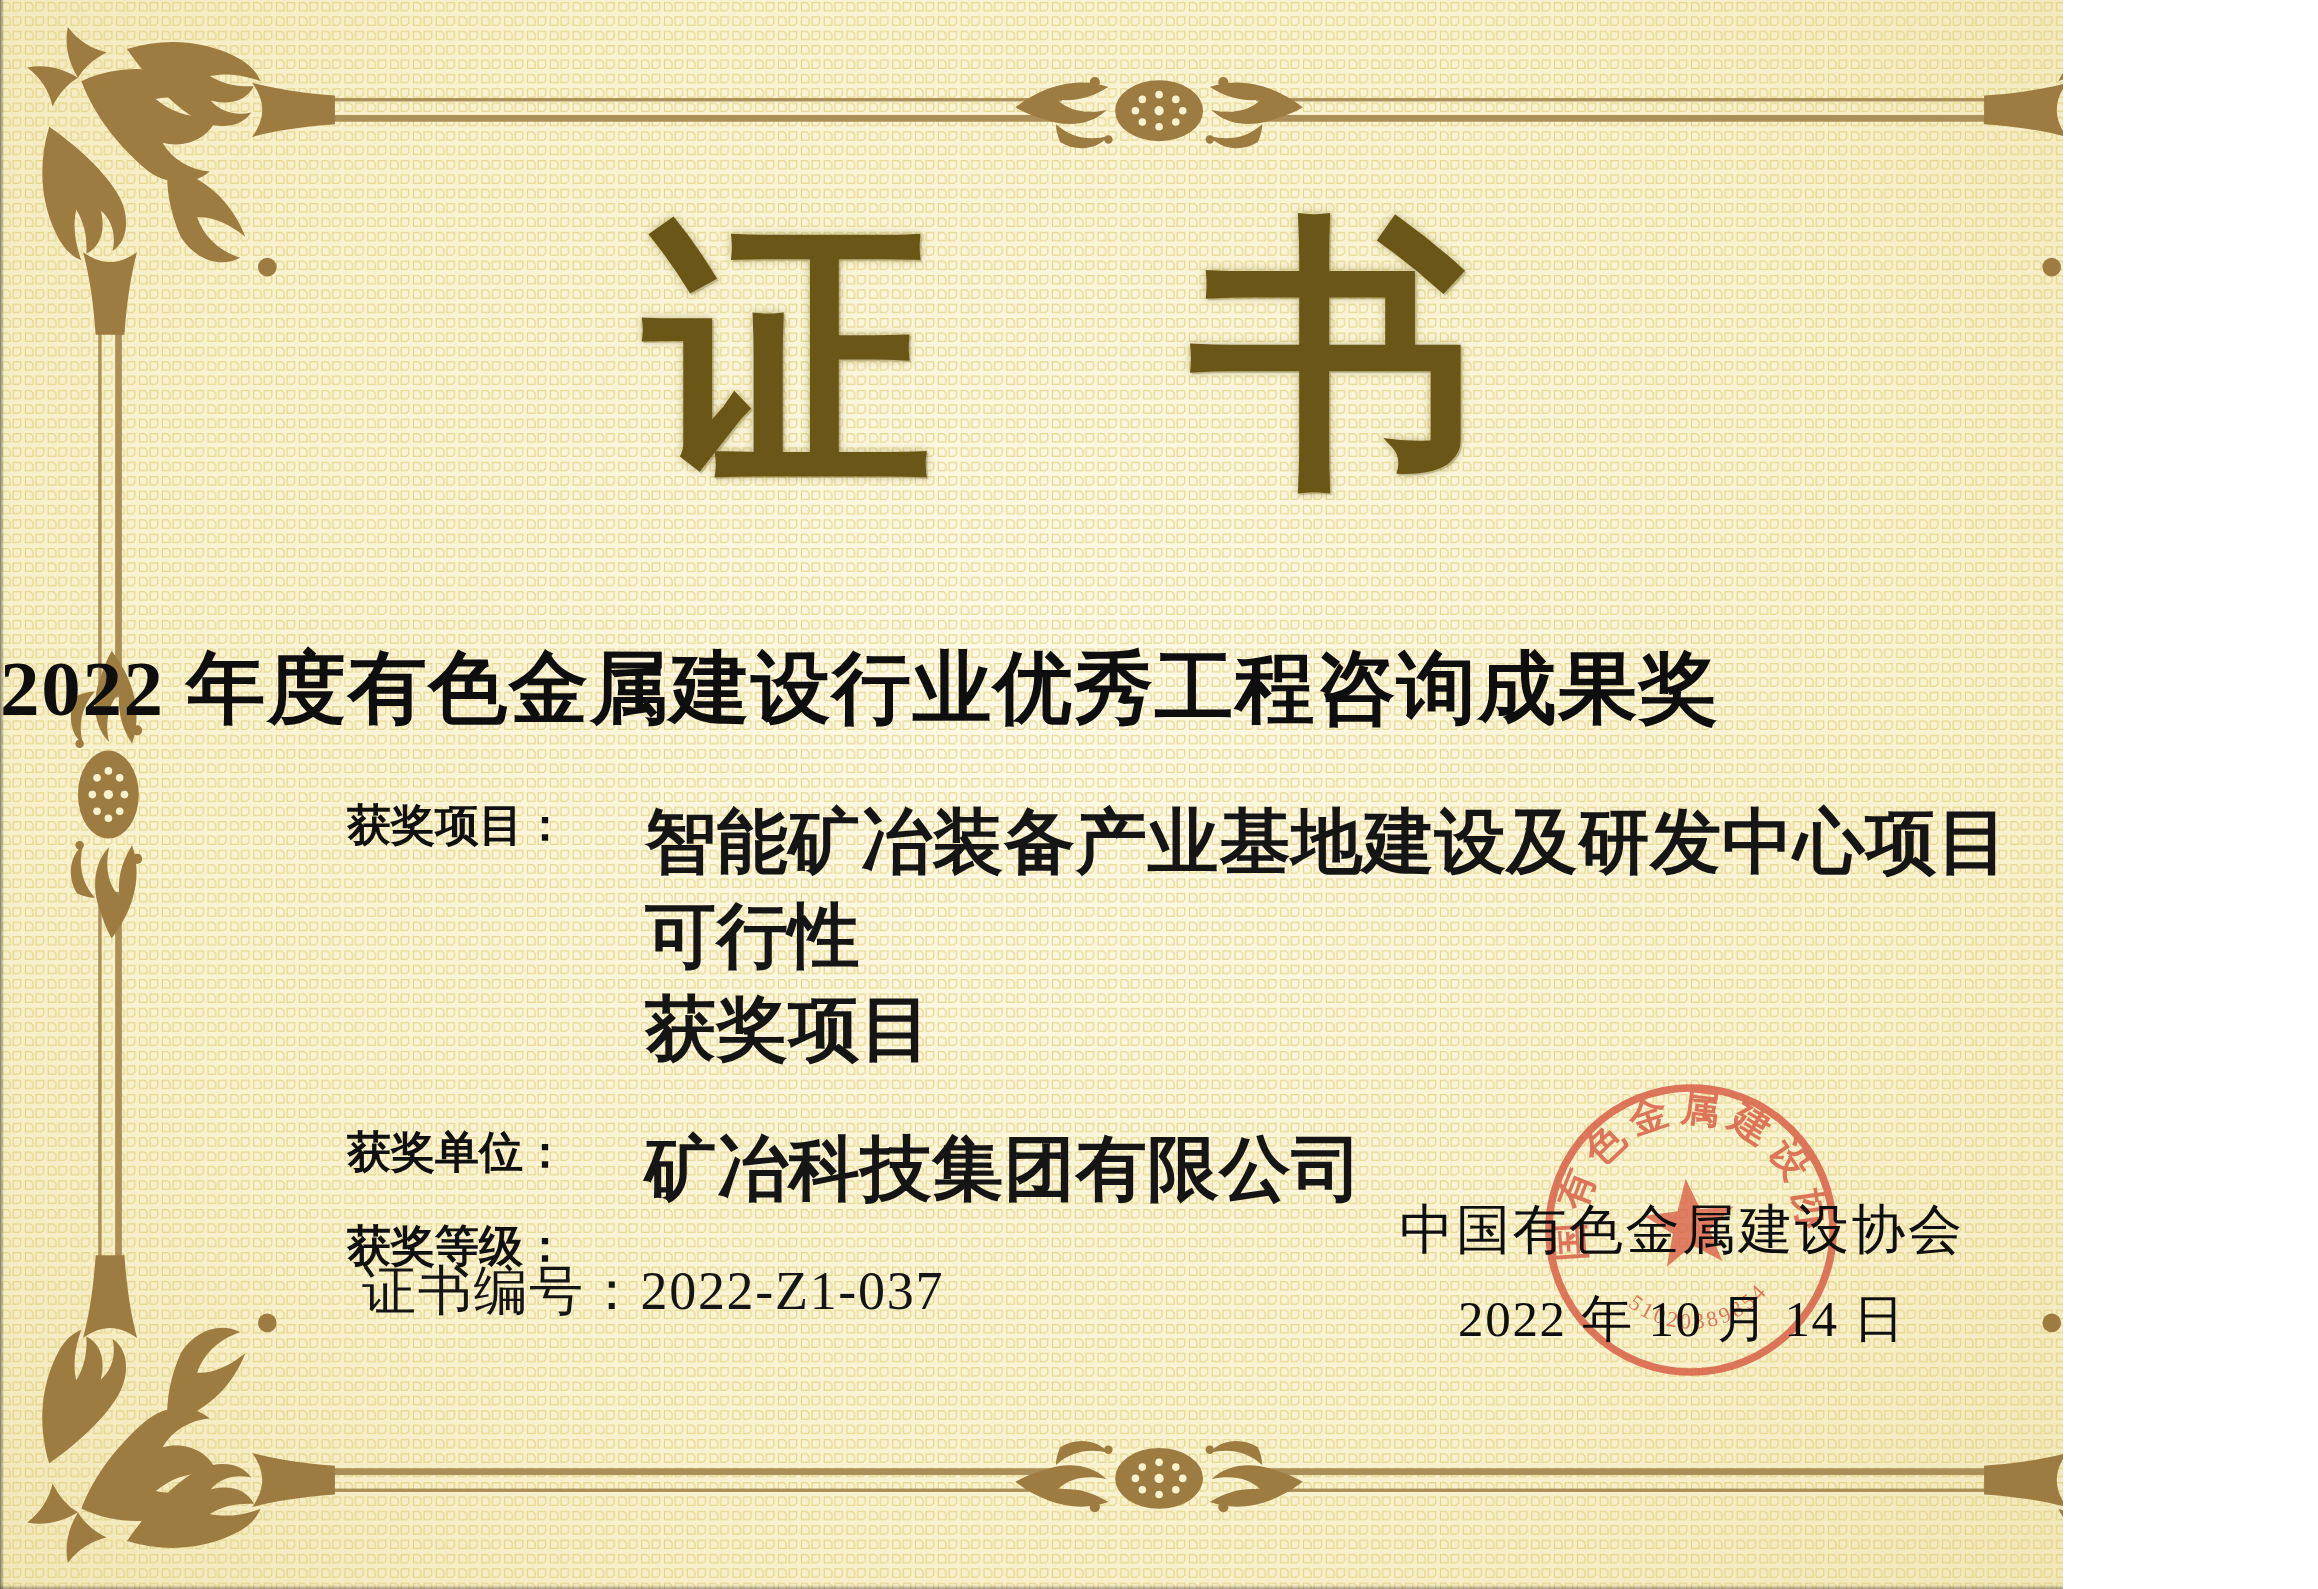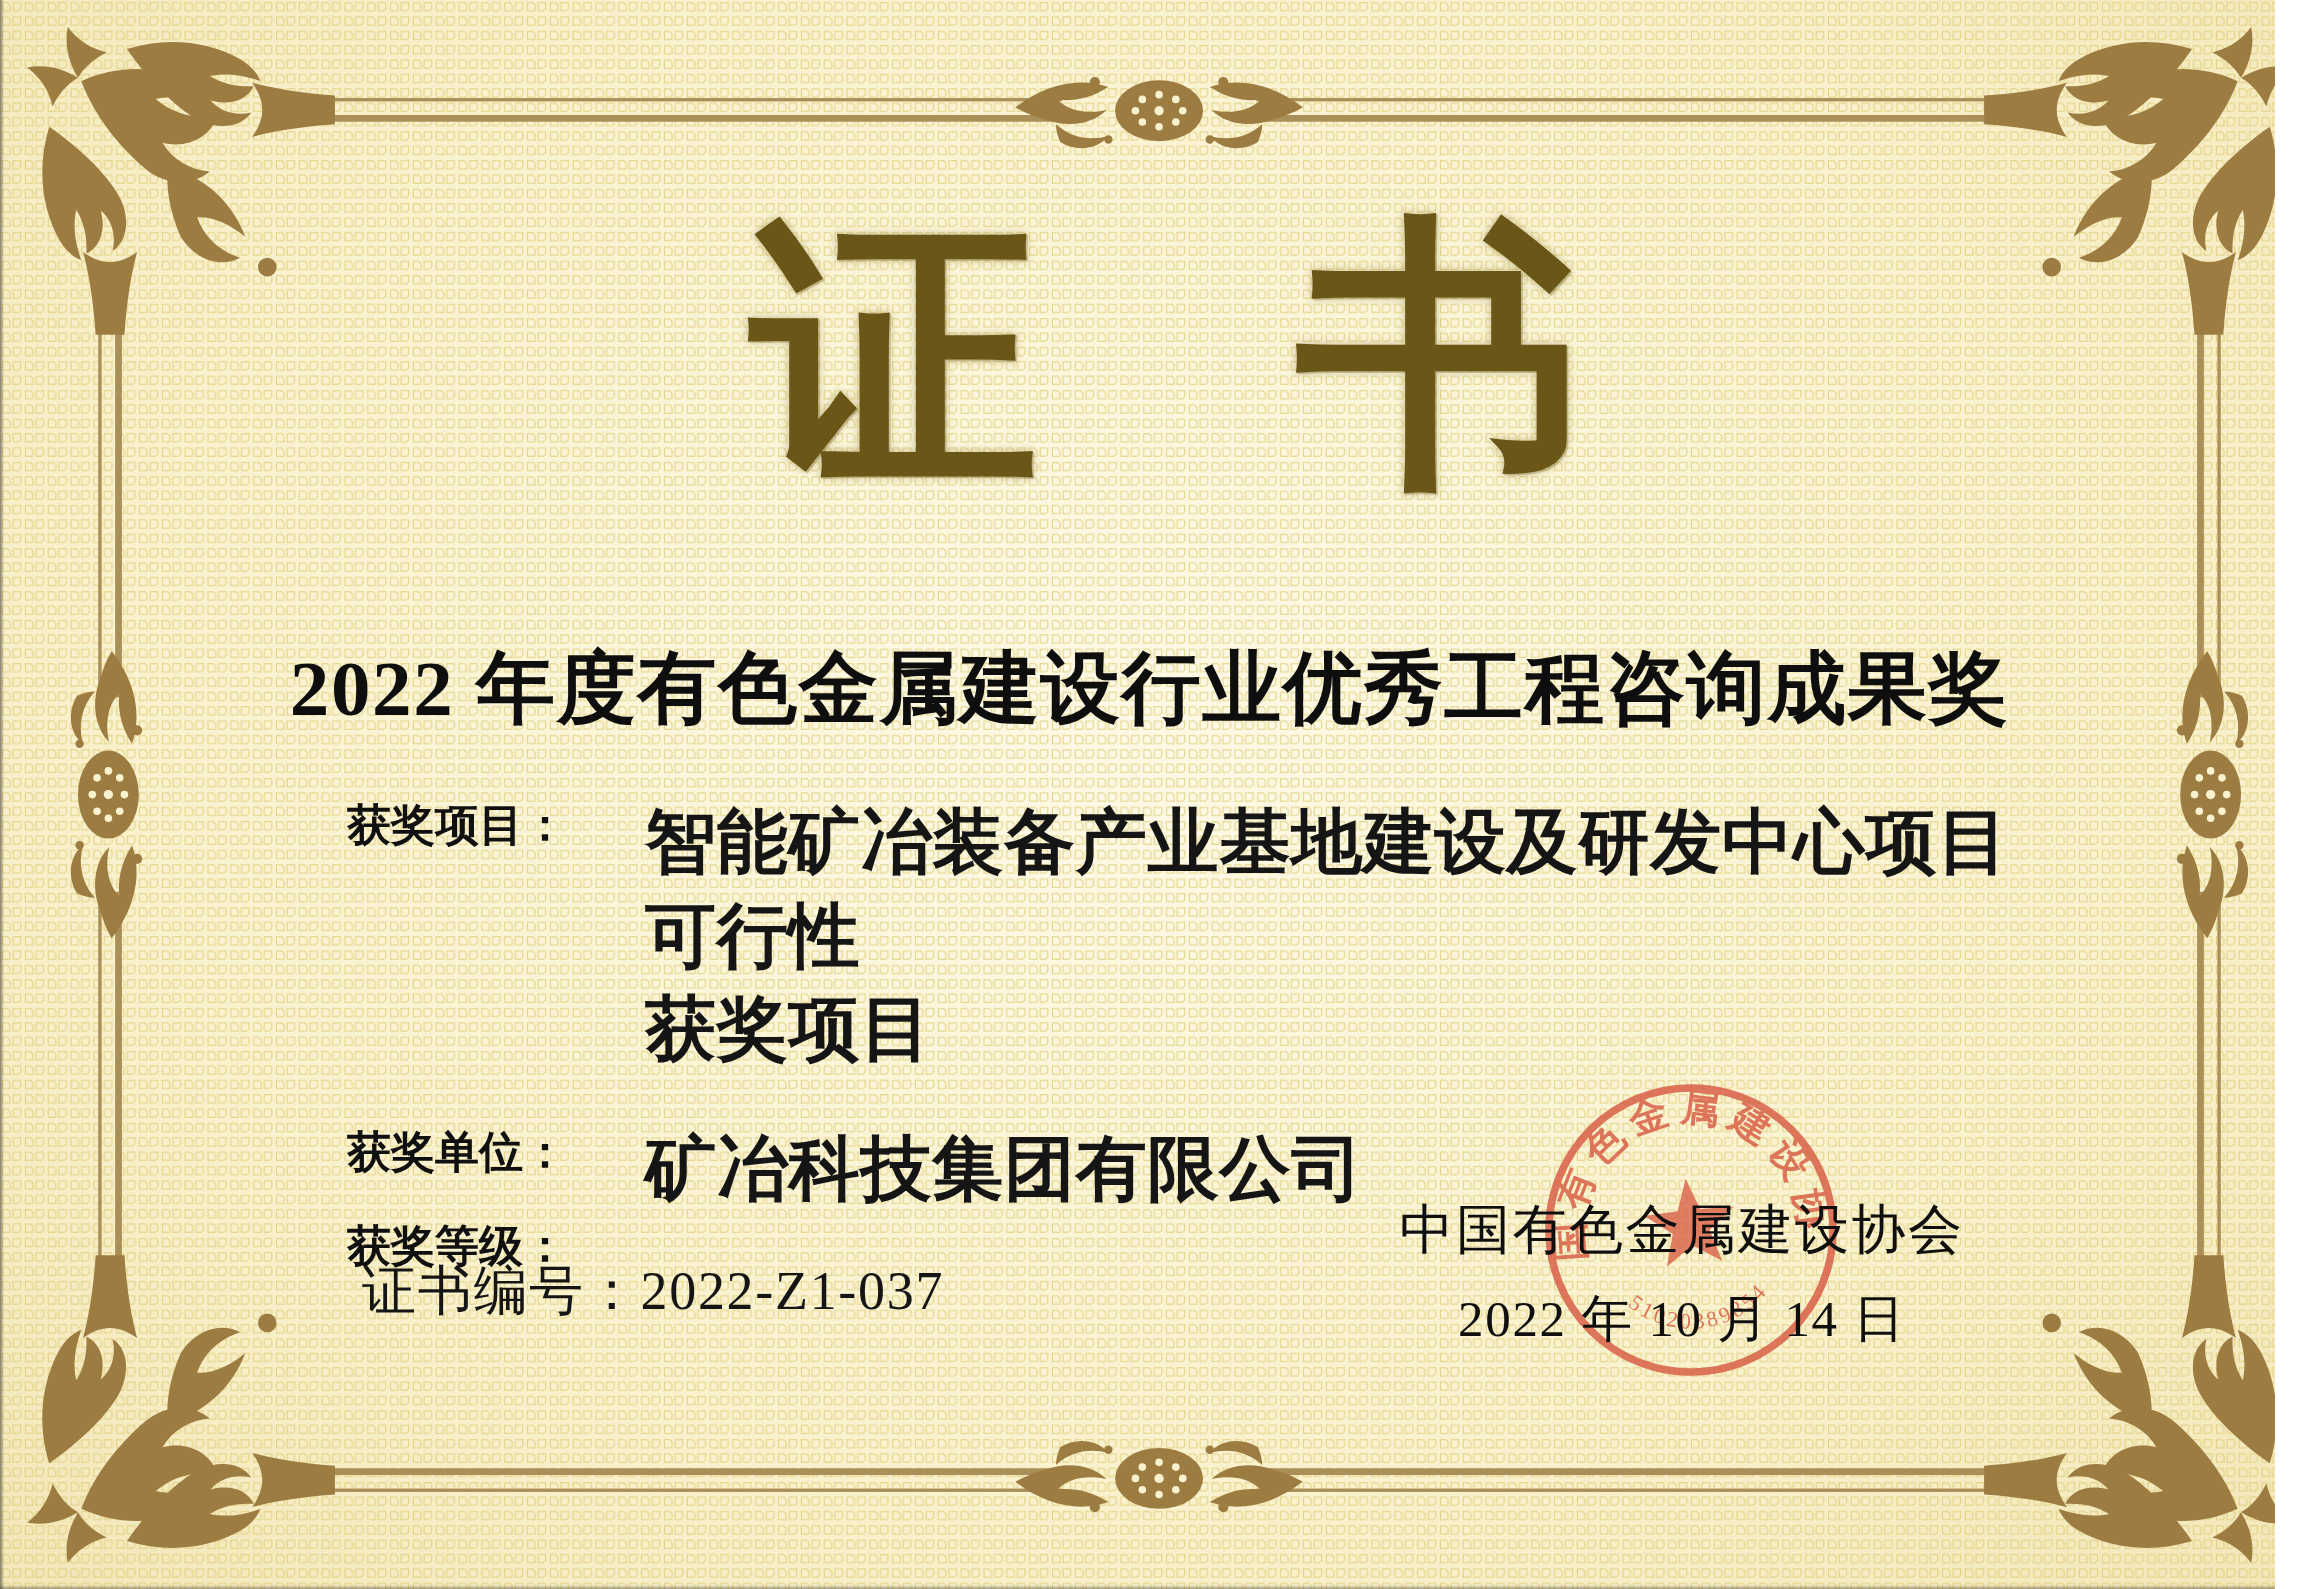--- a/index.html
+++ b/index.html
@@ -1,33 +1,33 @@
 <!DOCTYPE html>
 <html lang="zh" style="font-size:13.5px"><head>
 <meta charset="utf-8">
 <style>
   html,body{margin:0;padding:0;}
   body{width:2319px;height:1590px;overflow:hidden;
        font-family:"Liberation Serif","DejaVu Serif",serif;}
-  .certificate{position:relative;width:2275px;height:1590px;
+  .certificate{position:relative;width:2063px;height:1590px;
       background:radial-gradient(ellipse at 50% 45%, #fdf9e6 0%, #f9f2cf 62%, #f2e7b9 100%);
       overflow:hidden;}
   svg.layer{position:absolute;left:0;top:0;width:2319px;height:1590px;}
   .pattern-layer{z-index:0;opacity:.9;}
   .frame-layer{z-index:1;}
   .seal-svg{position:absolute;left:1505px;top:1044px;width:372px;height:372px;z-index:2;}
 
   .calligraphy-title{position:absolute;z-index:3;left:0;top:207px;width:100%;
       text-align:center;padding-left:59px;box-sizing:border-box;
       font-size:287px;line-height:1.05;font-weight:700;color:#6a5617;
       word-spacing:186px;letter-spacing:0;
       text-shadow:0 0 8.5px rgba(125,104,30,.45), 1.7px 1.7px 0 rgba(90,74,18,.25);}
-  .award-title{position:absolute;z-index:3;left:0;top:636px;width:100%;text-align:center;
+  .award-title{position:absolute;z-index:3;left:0;top:636px;width:100%;text-align:left;
       font-size:79px;font-weight:900;color:#0e0e0e;letter-spacing:1.7px;
-      font-family:"Liberation Serif","DejaVu Serif",serif;padding-left:12px;}
+      font-family:"Liberation Serif","DejaVu Serif",serif;}
   .fields{position:absolute;z-index:3;left:347px;top:796px;width:1691px;}
   .field-row{display:flex;align-items:flex-start;}
   .field-row.row-1{margin-bottom:46px;}
   .field-row.row-2{}
   .field-label{flex:0 0 298px;font-family:"Liberation Sans","DejaVu Sans",sans-serif;
       font-weight:700;font-size:44px;line-height:1.32;color:#101010;}
   .field-value{font-size:71px;line-height:1.32;font-weight:700;color:#151515;
       font-family:"Liberation Serif","DejaVu Serif",serif;letter-spacing:0.8px;}
   .cert-no{position:absolute;z-index:3;left:362px;top:1255px;font-size:54px;color:#151515;
       letter-spacing:1.7px;}

